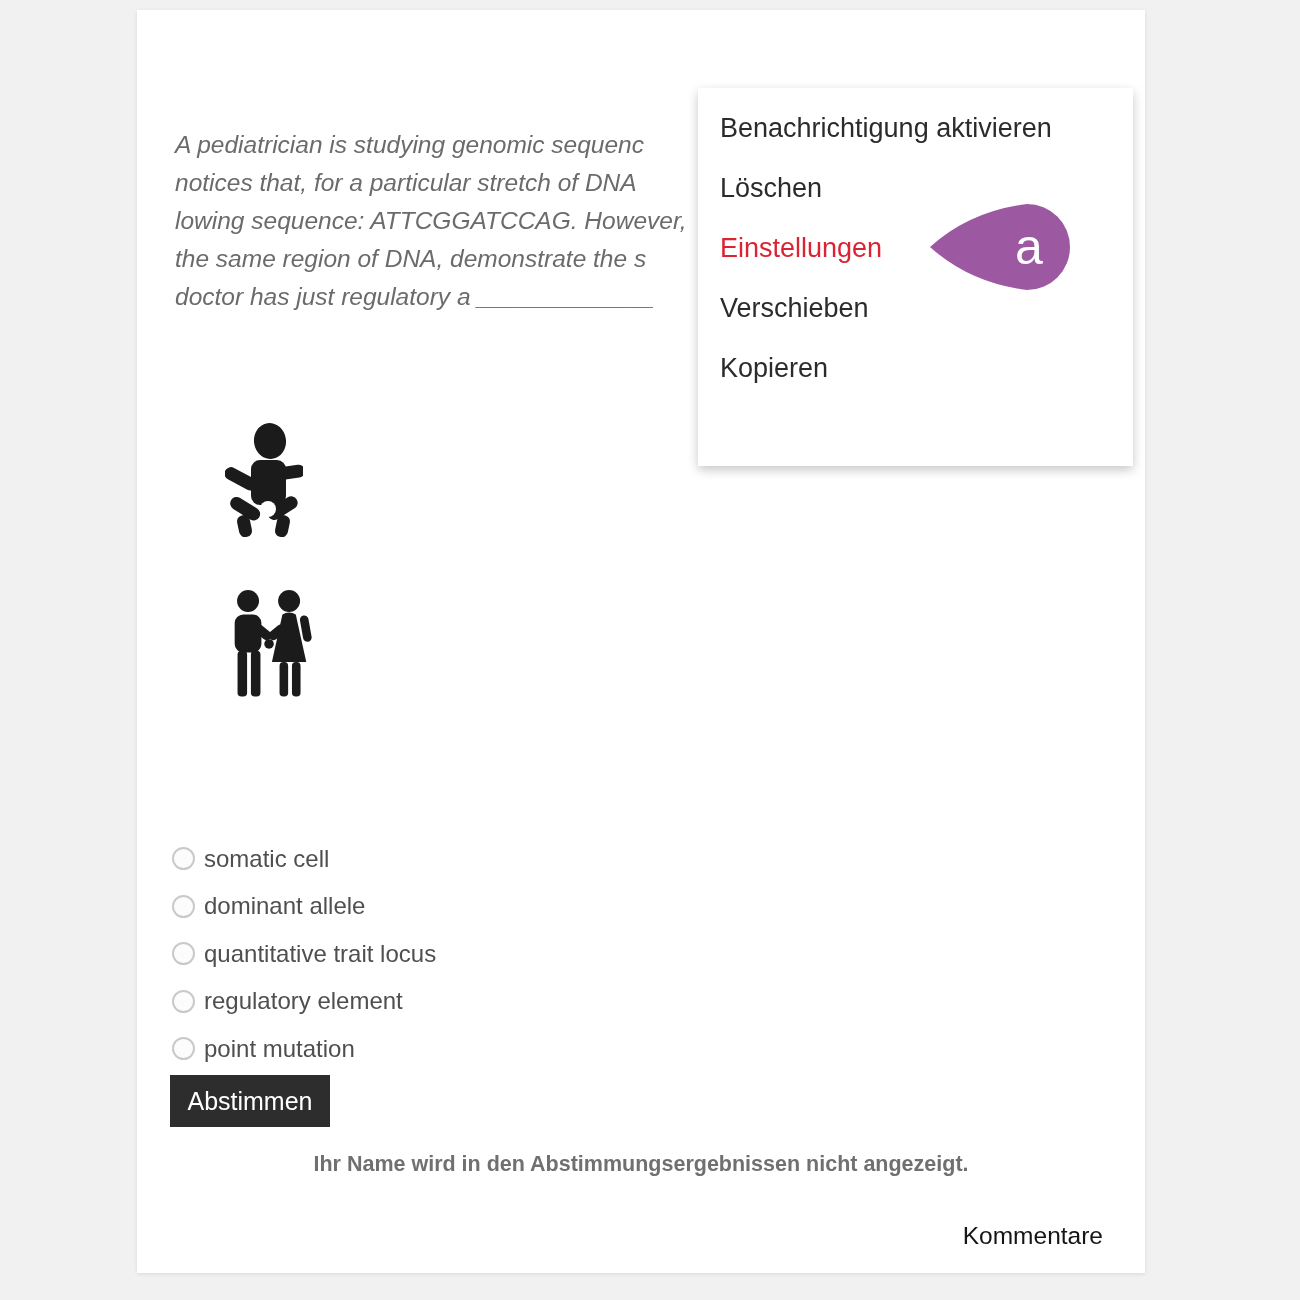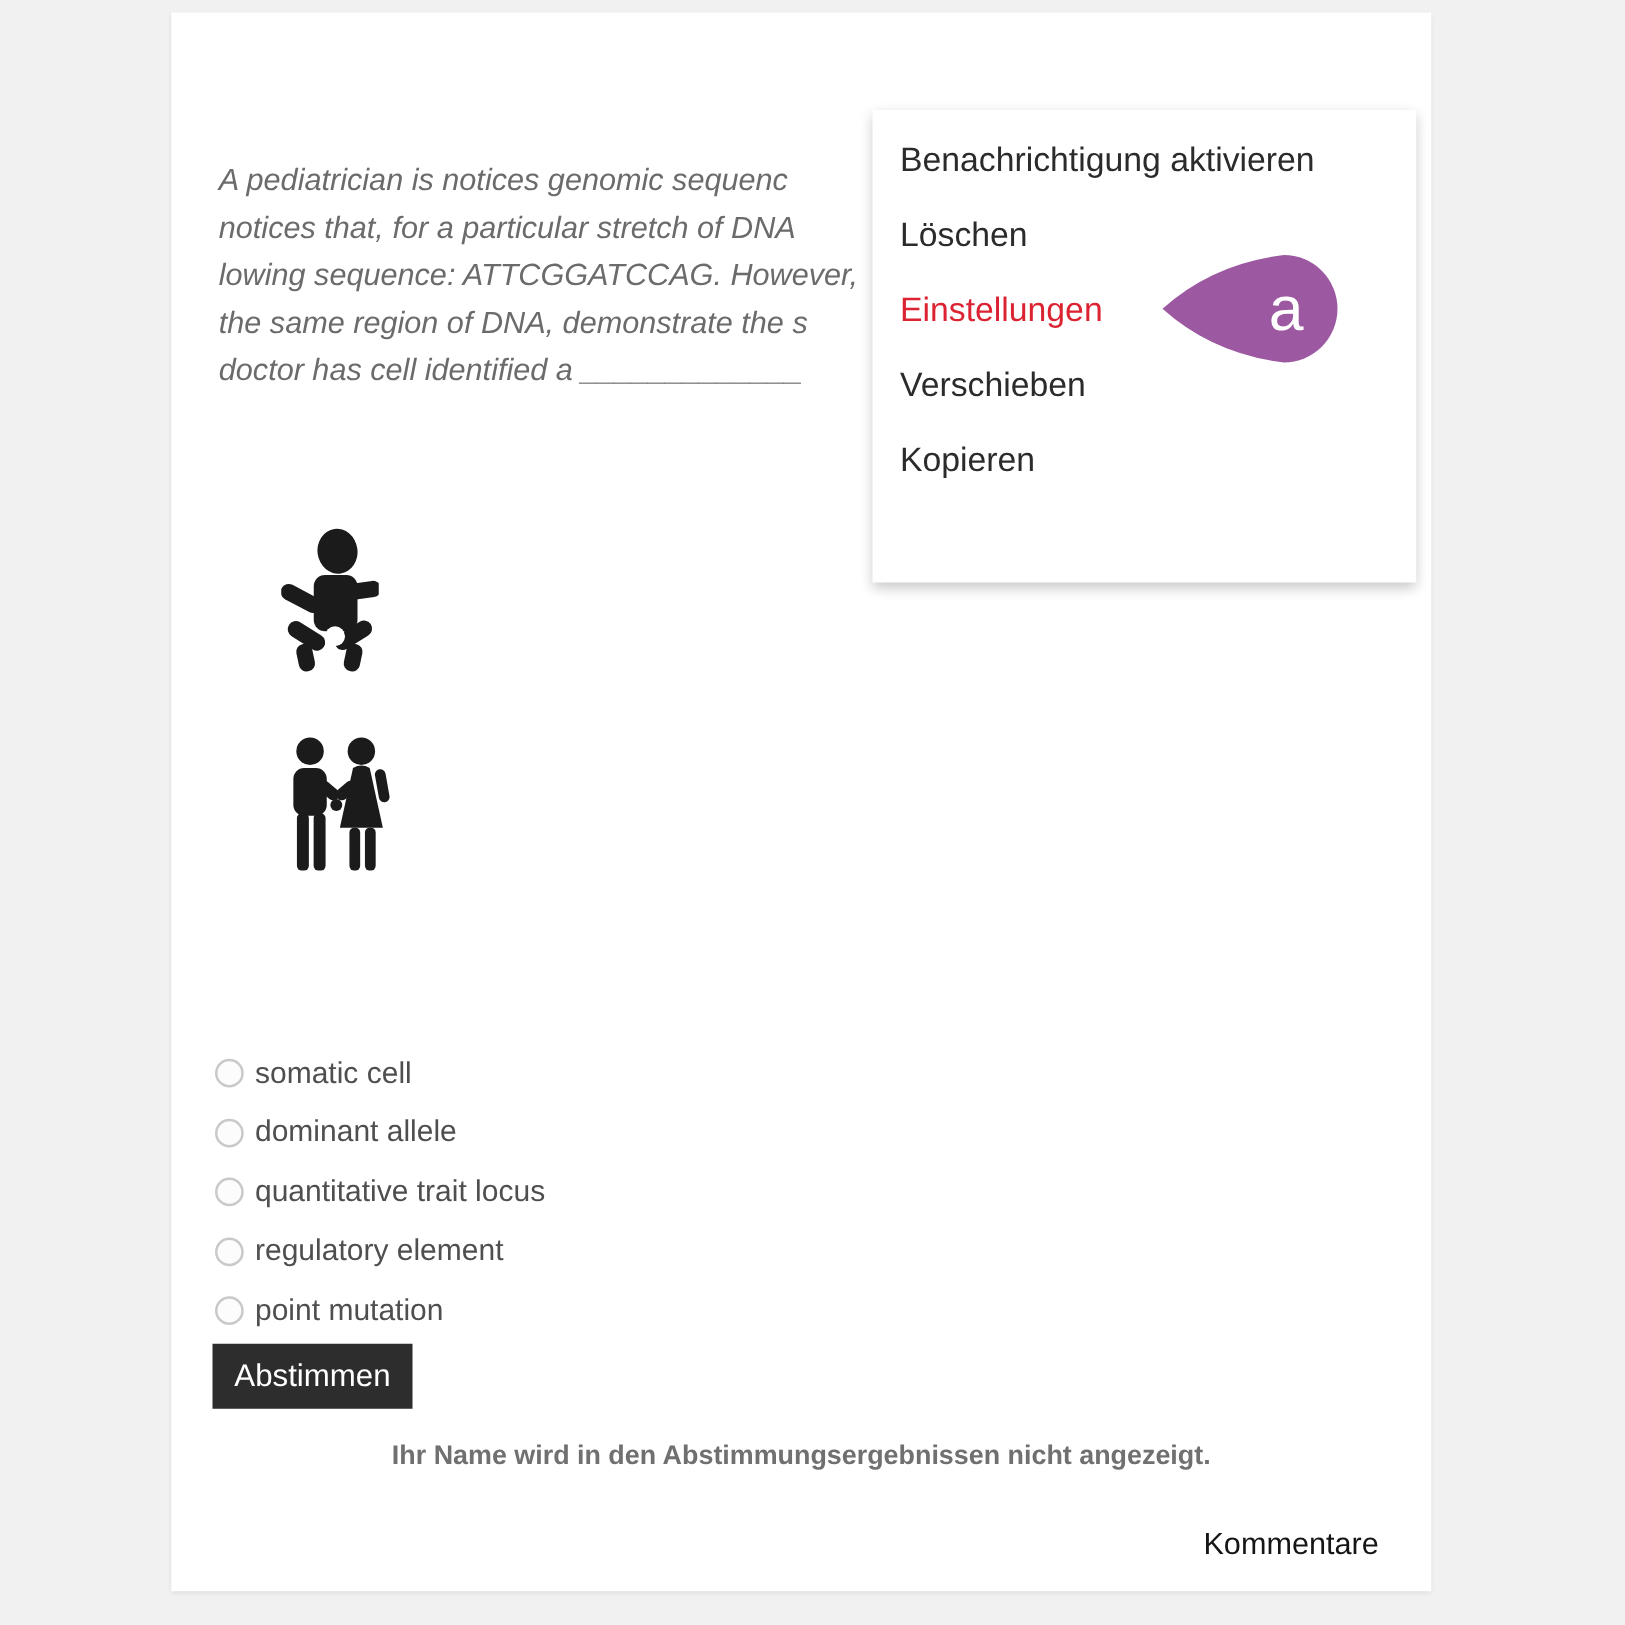--- a/index.html
+++ b/index.html
@@ -99,25 +99,25 @@
 </style>
 </head>
 <body>
 
 <div class="stage">
 
   <div class="card">
 
 
     <div class="question">
-      <div>A pediatrician is notices genomic sequenc</div>
+      <div>A pediatrician is studying genomic sequenc</div>
       <div>notices that, for a particular stretch of DNA</div>
       <div>lowing sequence: ATTCGGATCCAG. However,</div>
       <div>the same region of DNA, demonstrate the s</div>
-      <div>doctor has cell identified a _____________</div>
+      <div>doctor has just regulatory a _____________</div>
     </div>
 
     <svg class="seq-icon baby" viewBox="0 0 78 117">
       <g fill="#1b1b1b">
         <ellipse cx="45" cy="19" rx="16" ry="18" transform="rotate(-8 45 19)"></ellipse>
         <rect x="26" y="38" width="35" height="45" rx="9"></rect>
         <rect x="-2" y="50" width="35" height="13" rx="6.5" transform="rotate(28 15 57)"></rect>
         <rect x="48" y="44" width="32" height="13" rx="6.5" transform="rotate(-8 64 50)"></rect>
         <rect x="4" y="80" width="33" height="13" rx="6.5" transform="rotate(32 20 86)"></rect>
         <rect x="13" y="93" width="13" height="22" rx="6" transform="rotate(-12 20 104)"></rect>

